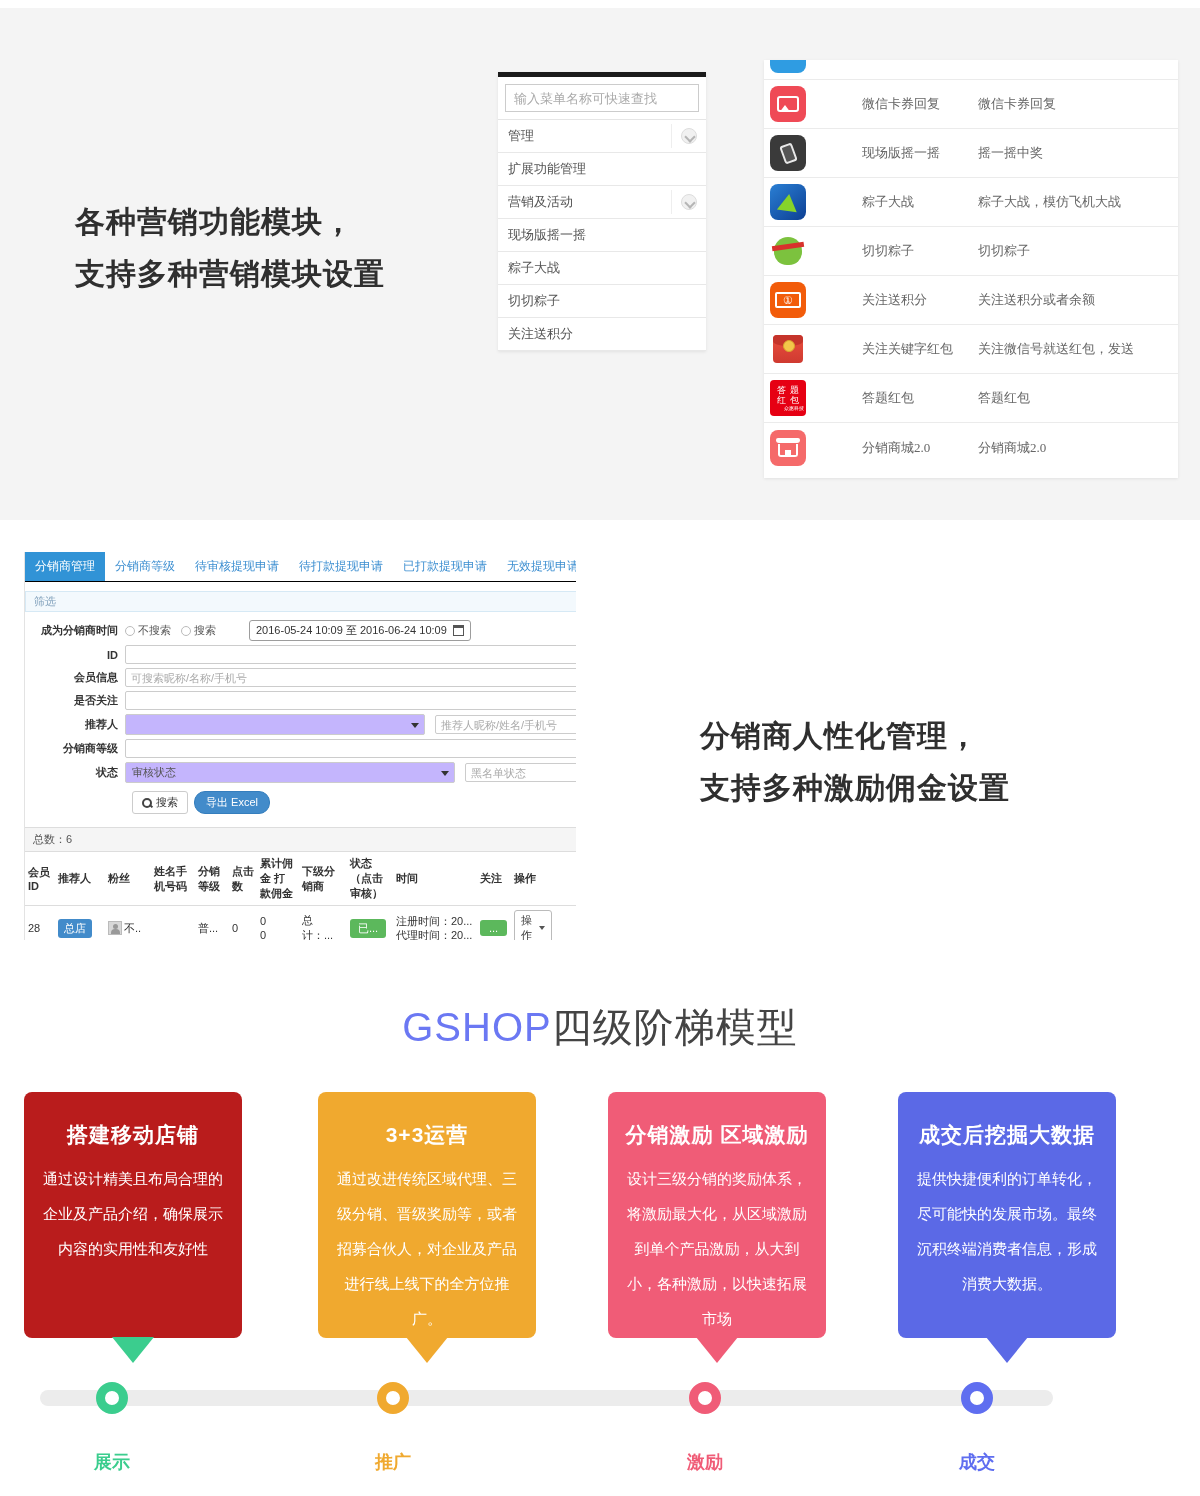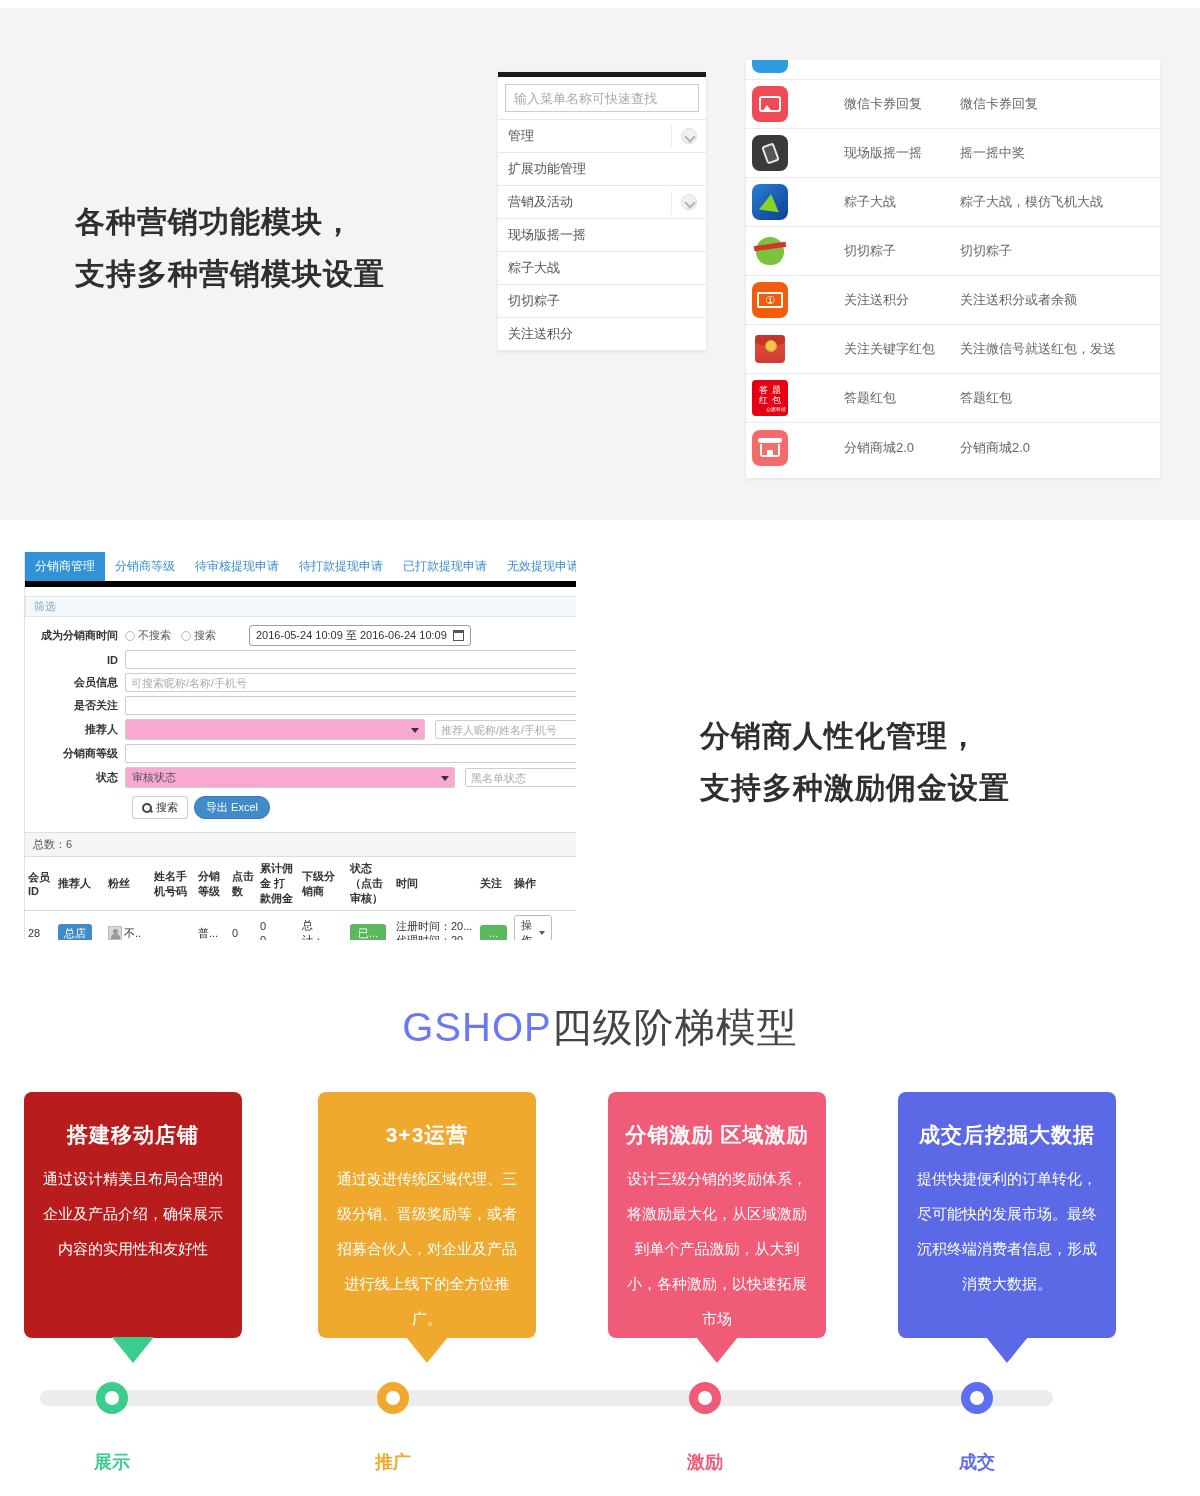--- a/index.html
+++ b/index.html
@@ -14,21 +14,21 @@
   .menu-card { position:absolute; left:498px; top:72px; width:208px; background:#fff; box-shadow:0 1px 3px rgba(0,0,0,.08); }
   .menu-topbar { height:5px; background:#1b1b1b; }
   .menu-search-wrap { padding:7px; border-bottom:1px solid #e5e5e5; }
   .menu-search-wrap input { width:100%; height:28px; border:1px solid #ccc; padding:0 8px; font-size:13px; color:#555; outline:none; }
   .menu-search-wrap input::placeholder { color:#aaa; }
   .menu-item { position:relative; height:33px; line-height:32px; padding-left:10px; font-size:13px; color:#555; border-bottom:1px solid #e8e8e8; background:#fff; cursor:pointer; }
   .menu-item .cell-div { position:absolute; right:34px; top:4px; bottom:4px; width:1px; background:#eee; }
   .chev-circle { position:absolute; right:9px; top:8px; width:16px; height:16px; border-radius:50%; background:#f1f1f1; border:1px solid #ddd; }
   .chev-circle::after { content:""; position:absolute; left:4px; top:4px; width:6px; height:6px; border-right:2px solid #b5b5b5; border-bottom:2px solid #b5b5b5; transform:rotate(45deg); }
 
-  .feature-card { position:absolute; left:746px; top:60px; width:414px; background:#fff; box-shadow:0 1px 3px rgba(0,0,0,.08); padding-bottom:6px; }
+  .feature-card { position:absolute; left:764px; top:60px; width:414px; background:#fff; box-shadow:0 1px 3px rgba(0,0,0,.08); padding-bottom:6px;font-family:Liberation Serif, serif; }
   .feature-partial { height:20px; position:relative; border-bottom:1px solid #ebebeb; }
   .icon-partial { position:absolute; left:6px; top:0; width:36px; height:13px; background:#2f9ce2; border-radius:0 0 8px 8px; }
   .feature-row { display:flex; align-items:center; height:49px; border-bottom:1px solid #ebebeb; padding-left:6px; }
   .feature-row:last-child { border-bottom:none; }
   .f-icon { width:36px; height:36px; border-radius:8px; display:flex; align-items:center; justify-content:center; flex:0 0 36px; position:relative; overflow:hidden; }
   .f-name { width:172px; padding-left:56px; font-size:13px; color:#666; white-space:nowrap; }
   .f-desc { flex:1; font-size:13px; color:#666; white-space:nowrap; overflow:hidden; }
 
   
   .icon-wechat-card { background:#ef4a56; }
@@ -53,35 +53,35 @@
   .icon-quiz .qs { font-size:5px; line-height:6px; align-self:flex-end; margin:1px 2px 0 0; white-space:nowrap; }
   .icon-shop { background:#f56a6a; }
   .icon-shop .store { width:20px; height:13px; border:2px solid #fff; border-top:none; border-radius:0 0 3px 3px; position:relative; margin-top:5px; }
   .icon-shop .store::before { content:""; position:absolute; top:-6px; left:-4px; right:-4px; height:5px; background:#fff; border-radius:2px 2px 3px 3px; }
   .icon-shop .store::after { content:""; position:absolute; bottom:0; left:5px; width:6px; height:5px; background:#fff; }
 
   
   .sec2-title { position:absolute; left:700px; top:710px; font-size:30px; font-weight:bold; color:#2f2f2f; line-height:52px; letter-spacing:1px; }
   .admin { position:absolute; left:24px; top:552px; width:552px; height:388px; overflow:hidden; border-left:1px solid #e3e3e3; font-size:11px; }
   .admin-inner { width:1000px; }
-  .tabbar { display:flex; align-items:flex-end; border-bottom:6px solid #000000; white-space:nowrap; }
+  .tabbar { display:flex; align-items:flex-end; border-bottom:1px solid #000000; white-space:nowrap; }
   .tab { padding:6px 10px; color:#3d8fd1; font-size:12px; cursor:pointer; }
   .tab.active { background:#3193d6; color:#fff; }
   .filter-head { margin-top:9px; height:21px; line-height:19px; background:#f3f9fd; border:1px solid #d6e9f5; color:#7f9fba; padding-left:8px; width:998px; }
   .form { padding-top:8px; }
   .frow { display:flex; align-items:center; margin-bottom:4px; }
   .flabel { width:100px; text-align:right; font-weight:bold; color:#333; padding-right:7px; flex:0 0 100px; }
   .txt { height:19px; border:1px solid #ccc; border-radius:2px; padding:0 5px; font-size:11px; color:#555; outline:none; background:#fff; }
   .txt::placeholder { color:#aaa; }
   .txt.wide { width:800px; }
   .radio { display:inline-flex; align-items:center; margin-right:10px; color:#555; cursor:pointer; }
   .radio .rdot { width:10px; height:10px; border:1px solid #bbb; border-radius:50%; background:#fff; margin-right:3px; }
   .datebox { display:inline-flex; align-items:center; border:1px solid #9d9d9d; border-radius:3px; padding:2px 6px; margin-left:23px; background:#fff; color:#333; cursor:pointer; }
   .cal-icon { display:inline-block; width:11px; height:11px; border:1px solid #555; border-top:3px solid #555; margin-left:6px; }
-  .selbox { position:relative; height:21px; line-height:19px; border:1px solid #ccc; border-radius:2px; background:#f9a8d4; padding:0 18px 0 6px; color:#555; cursor:pointer; }
+  .selbox { position:relative; height:21px; line-height:19px; border:1px solid #ccc; border-radius:2px; background:#c4b5fd; padding:0 18px 0 6px; color:#555; cursor:pointer; }
   .selbox::after { content:""; position:absolute; right:5px; top:8px; border-left:4px solid transparent; border-right:4px solid transparent; border-top:5px solid #333; }
   .sel-referrer { width:300px; margin-right:10px; }
   .sel-status { width:330px; margin-right:10px; }
   .btnrow { margin:8px 0 0 107px; display:flex; }
   .btn-search { display:inline-flex; align-items:center; border:1px solid #ccc; border-radius:3px; background:#fff; padding:3px 9px; color:#333; cursor:pointer; }
   .mag { position:relative; width:10px; height:10px; margin-right:4px; }
   .mag::before { content:""; position:absolute; left:0; top:0; width:6px; height:6px; border:2px solid #444; border-radius:50%; }
   .mag::after { content:""; position:absolute; left:7px; top:7px; width:4px; height:2px; background:#444; transform:rotate(45deg); }
   .btn-export { margin-left:6px; border:1px solid #357ebd; border-radius:11px; background:#428bca; color:#fff; padding:3px 11px; cursor:pointer; }
   .totalbar { margin-top:13px; width:998px; background:#f5f5f5; border:1px solid #ddd; border-left:none; padding:4px 8px; color:#555; }

